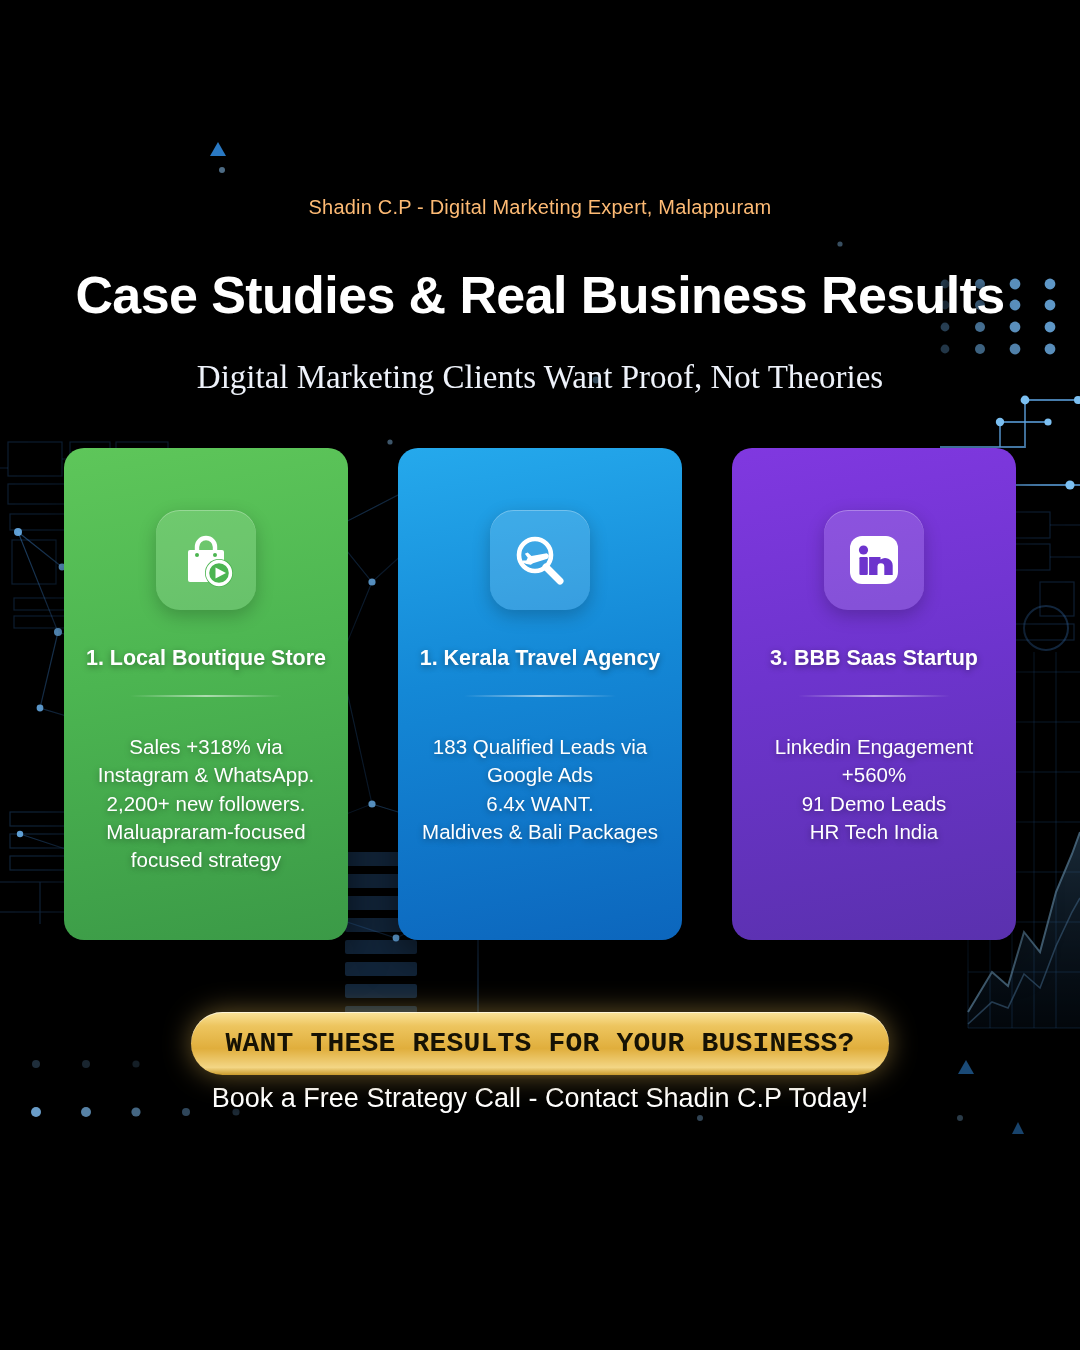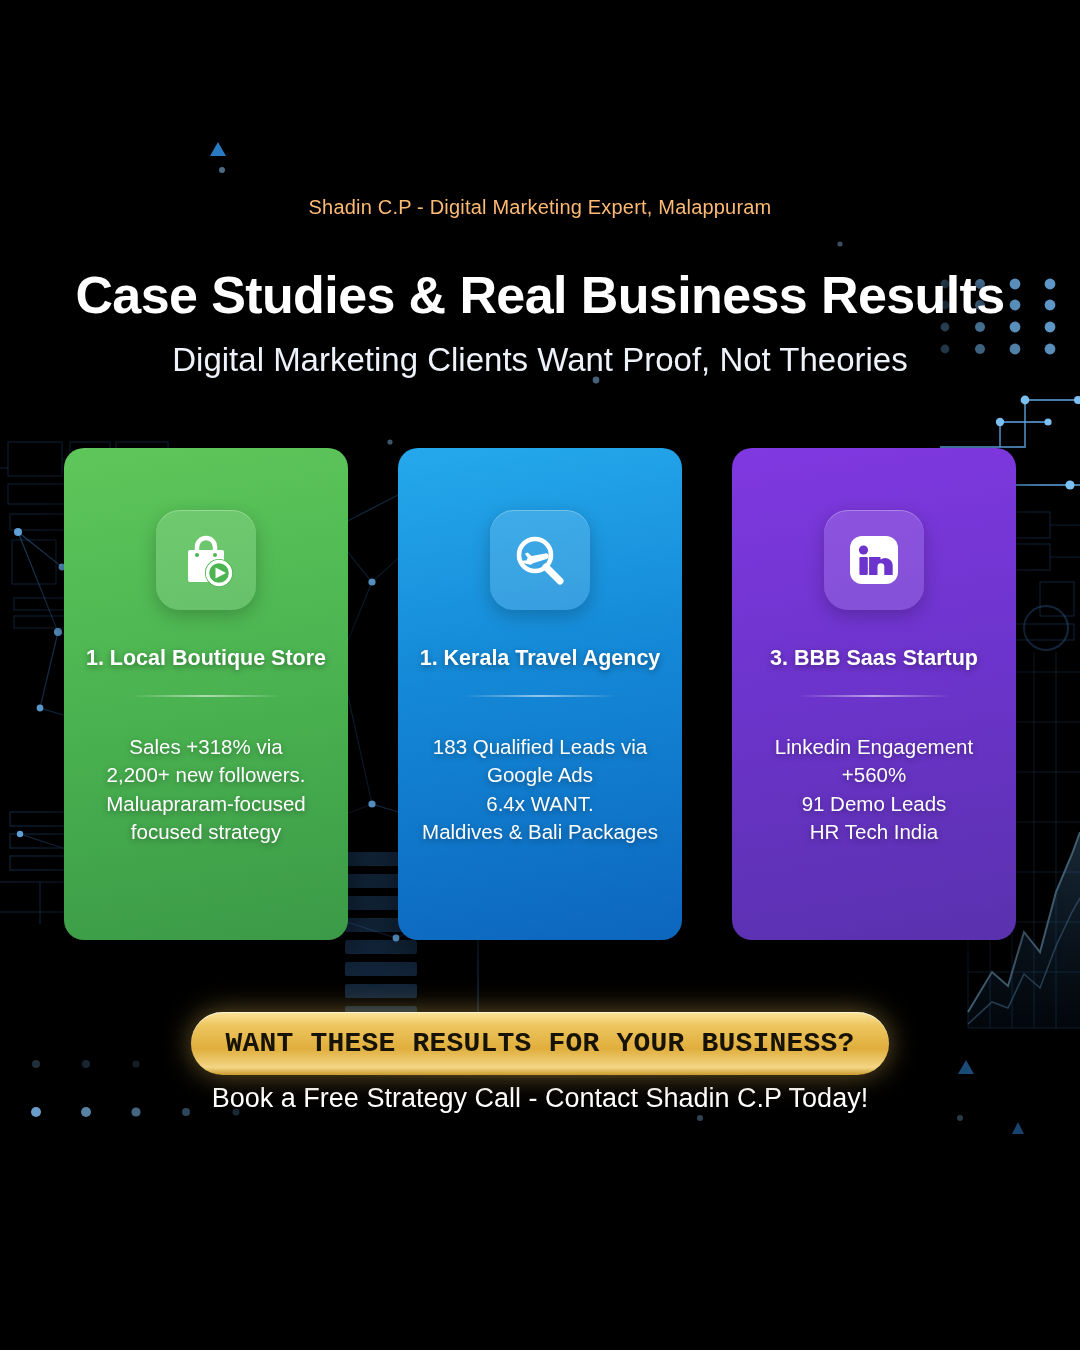--- a/index.html
+++ b/index.html
@@ -24,22 +24,22 @@
       linear-gradient(175deg,#0a1124 0%,#0d1630 40%,#101b38 70%,#070d1d 100%);
   }
   #bg-svg { position:absolute; inset:0; width:1080px; height:1028px; }
 
   
   .header { position:absolute; left:0; top:0; width:1080px; text-align:center; z-index:10; }
   .kicker { margin-top:84px; font-size:20px; color:#fdba74; letter-spacing:.2px;
             text-shadow:0 1px 4px rgba(0,0,0,.8); }
   .title  { margin-top:46px; font-size:52px; font-weight:bold; color:#ffffff;
             letter-spacing:-.6px; text-shadow:0 2px 10px rgba(0,0,0,.85); }
-  .subtitle{ margin-top:16px; font-size:33px; color:#eef2fa; font-weight:400;
-            text-shadow:0 2px 8px rgba(0,0,0,.8); }
+  .subtitle{ margin-top:34px; font-size:33px; color:#eef2fa; font-weight:400;
+            text-shadow:0 2px 8px rgba(0,0,0,.8);font-family:Liberation Serif, serif; }
 
   
   .cards { position:absolute; top:336px; left:64px; width:952px; height:492px;
            display:flex; justify-content:space-between; z-index:10; }
   .card { width:284px; height:492px; border-radius:20px; position:relative;
           display:flex; flex-direction:column; align-items:center;
           box-shadow:0 16px 40px rgba(0,0,0,.55); overflow:hidden; }
   .card.green  { background:linear-gradient(170deg,#5ec65a 0%,#4cb551 45%,#3b9a47 100%); }
   .card.blue   { background:linear-gradient(170deg,#25a9ec 0%,#1488d6 45%,#0c66bd 100%); }
   .card.purple { background:linear-gradient(170deg,#8038e0 0%,#6d34cd 45%,#5a31ae 100%); }
@@ -281,20 +281,21 @@
             <circle cx="41" cy="27" r="2" fill="#4cb551"></circle>
             <circle cx="45" cy="45" r="14" fill="#4cb551"></circle>
             <circle cx="45" cy="45" r="11.5" fill="none" stroke="#ffffff" stroke-width="3.4"></circle>
             <path d="M41.5 39.5 L52 45 L41.5 50.5 Z" fill="#ffffff"></path>
           </svg>
         </div>
         <div class="card-title">1. Local Boutique Store</div>
         <div class="divider"></div>
         <div class="card-body">
           <span class="ln">Sales +318% via</span>
+          <span class="ln">Instagram &amp; WhatsApp.</span>
           <span class="ln">2,200+ new followers.</span>
           <span class="ln">Maluapraram-focused</span>
           <span class="ln">focused strategy</span>
         </div>
       </div>
 
       <div class="card blue">
         <div class="icon-tile">
           <svg width="64" height="64" viewBox="0 0 64 64">
             <circle cx="27" cy="27" r="16" fill="none" stroke="#ffffff" stroke-width="4.6"></circle>

